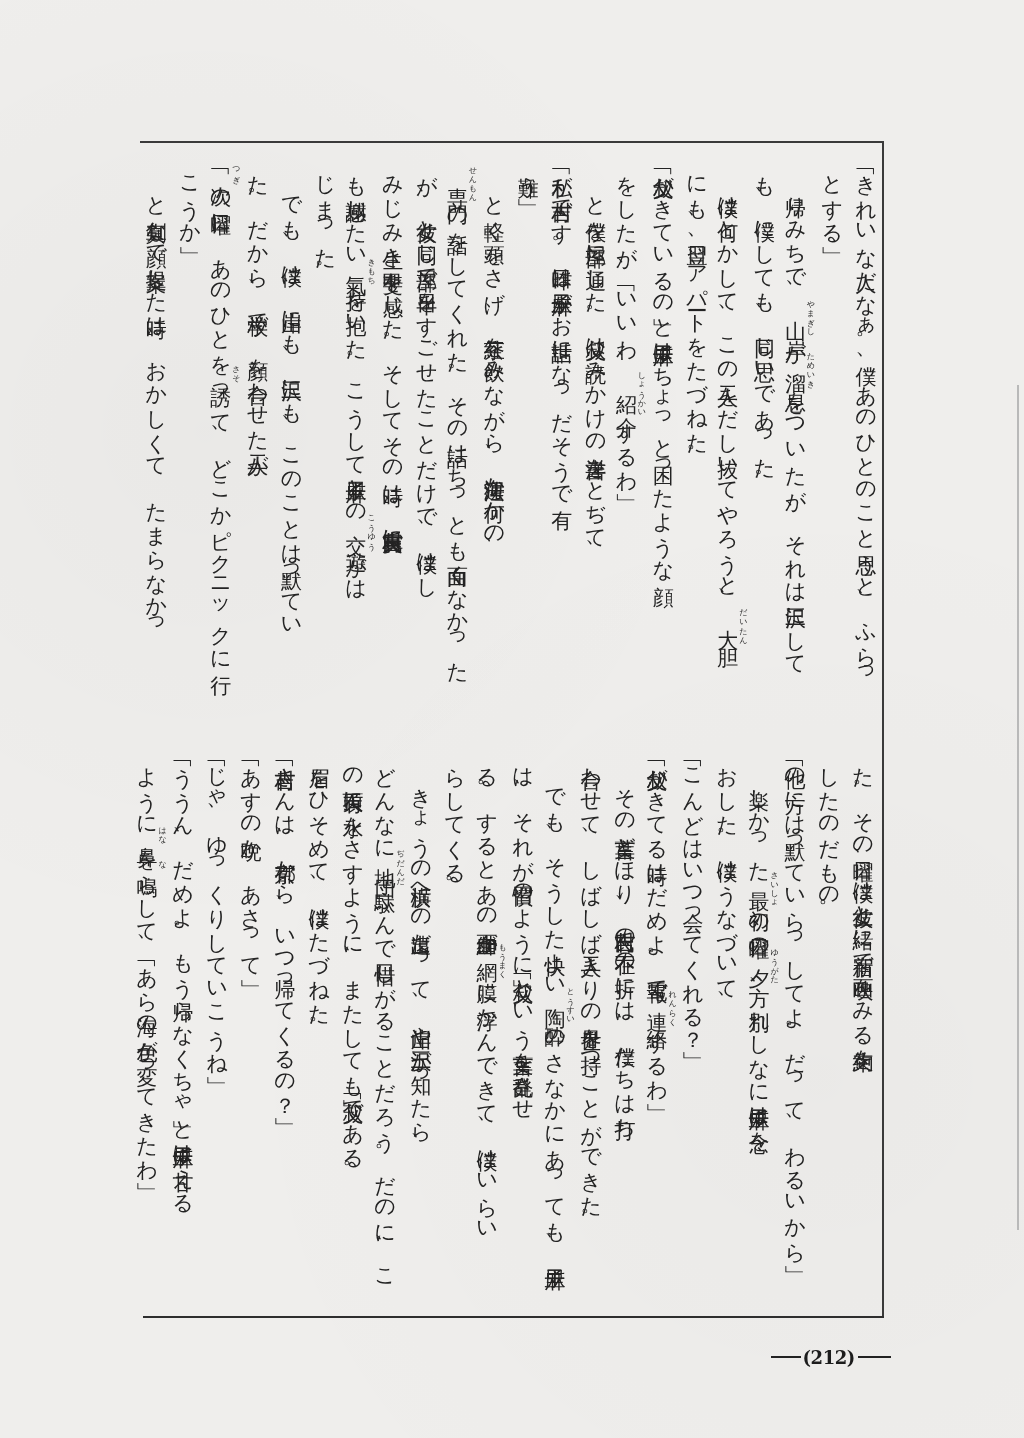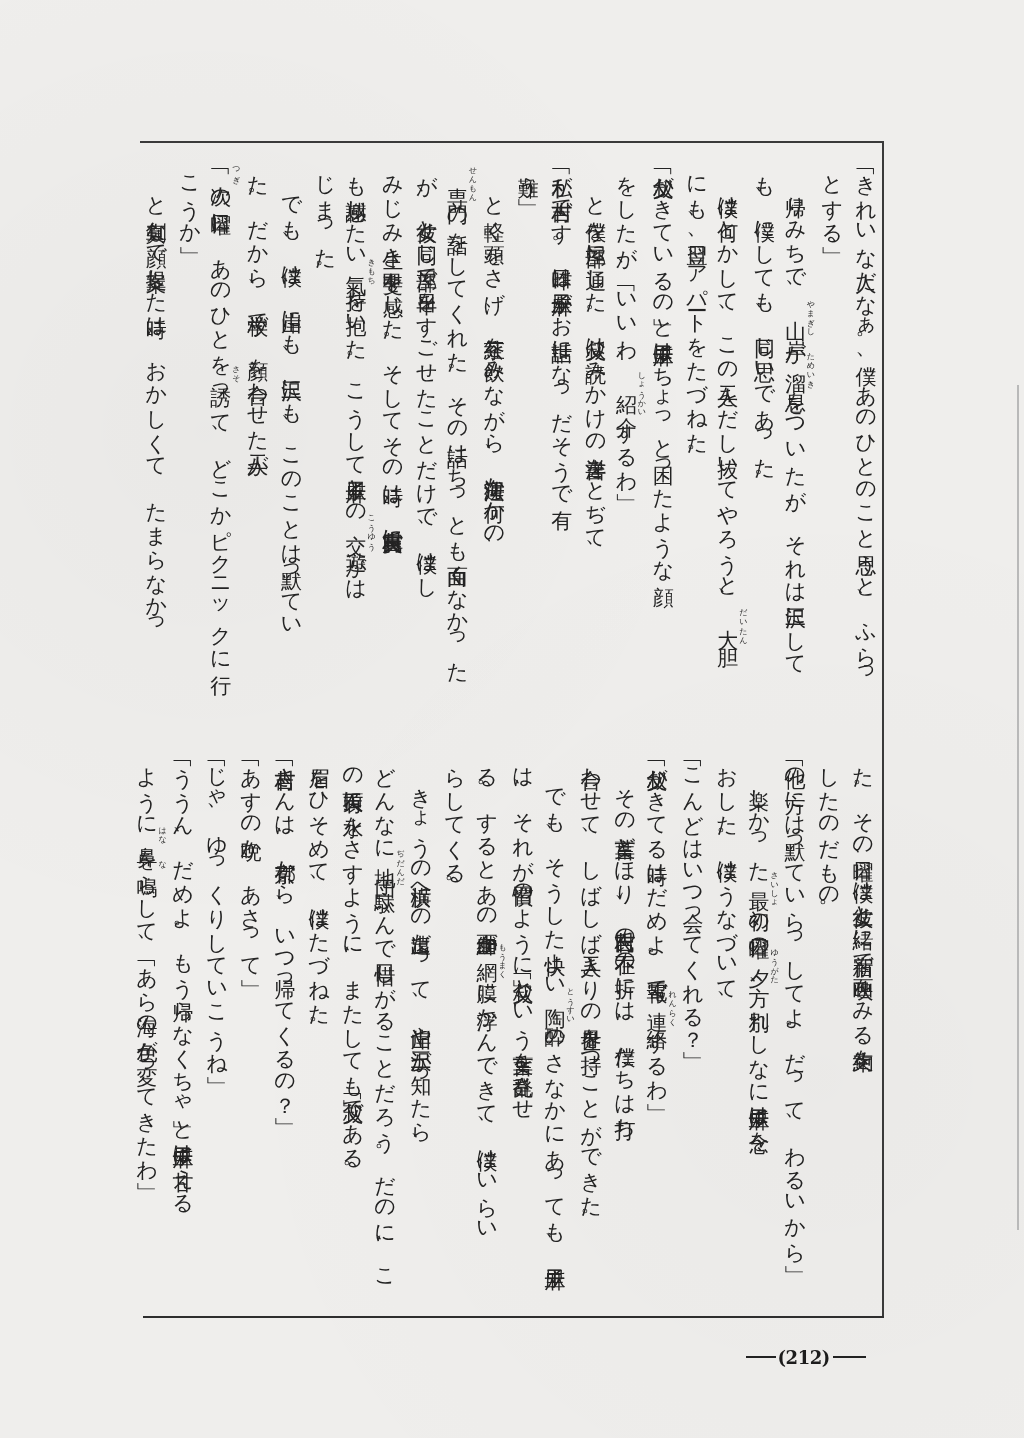--- a/index.html
+++ b/index.html
@@ -30,21 +30,21 @@
     line-height:var(--colw);
     font-size:21px;
     white-space:nowrap;
     overflow:visible;
     font-family:"DejaVu Serif", serif;
   }
   ruby { ruby-position:over; line-height:1; }
   rt { font-size:8px; line-height:1; color:#2a2a2a; }
 
   .page-number {
-    position:absolute; left:746px; top:1345px; width:120px; height:24px;
+    position:absolute; left:771px; top:1345px; width:120px; height:24px;
     display:flex; align-items:center; justify-content:center;
   }
   .dash { display:block; height:2px; background:#222; }
   .dash-left { width:32px; margin-right:2px; }
   .dash-right { width:36px; margin-left:3px; }
   .pn-text { font-family:"DejaVu Serif", serif; font-weight:bold; font-size:18px; color:#1c1c1c; letter-spacing:-0.5px; }
 </style>
 </head>
 <body>
 

